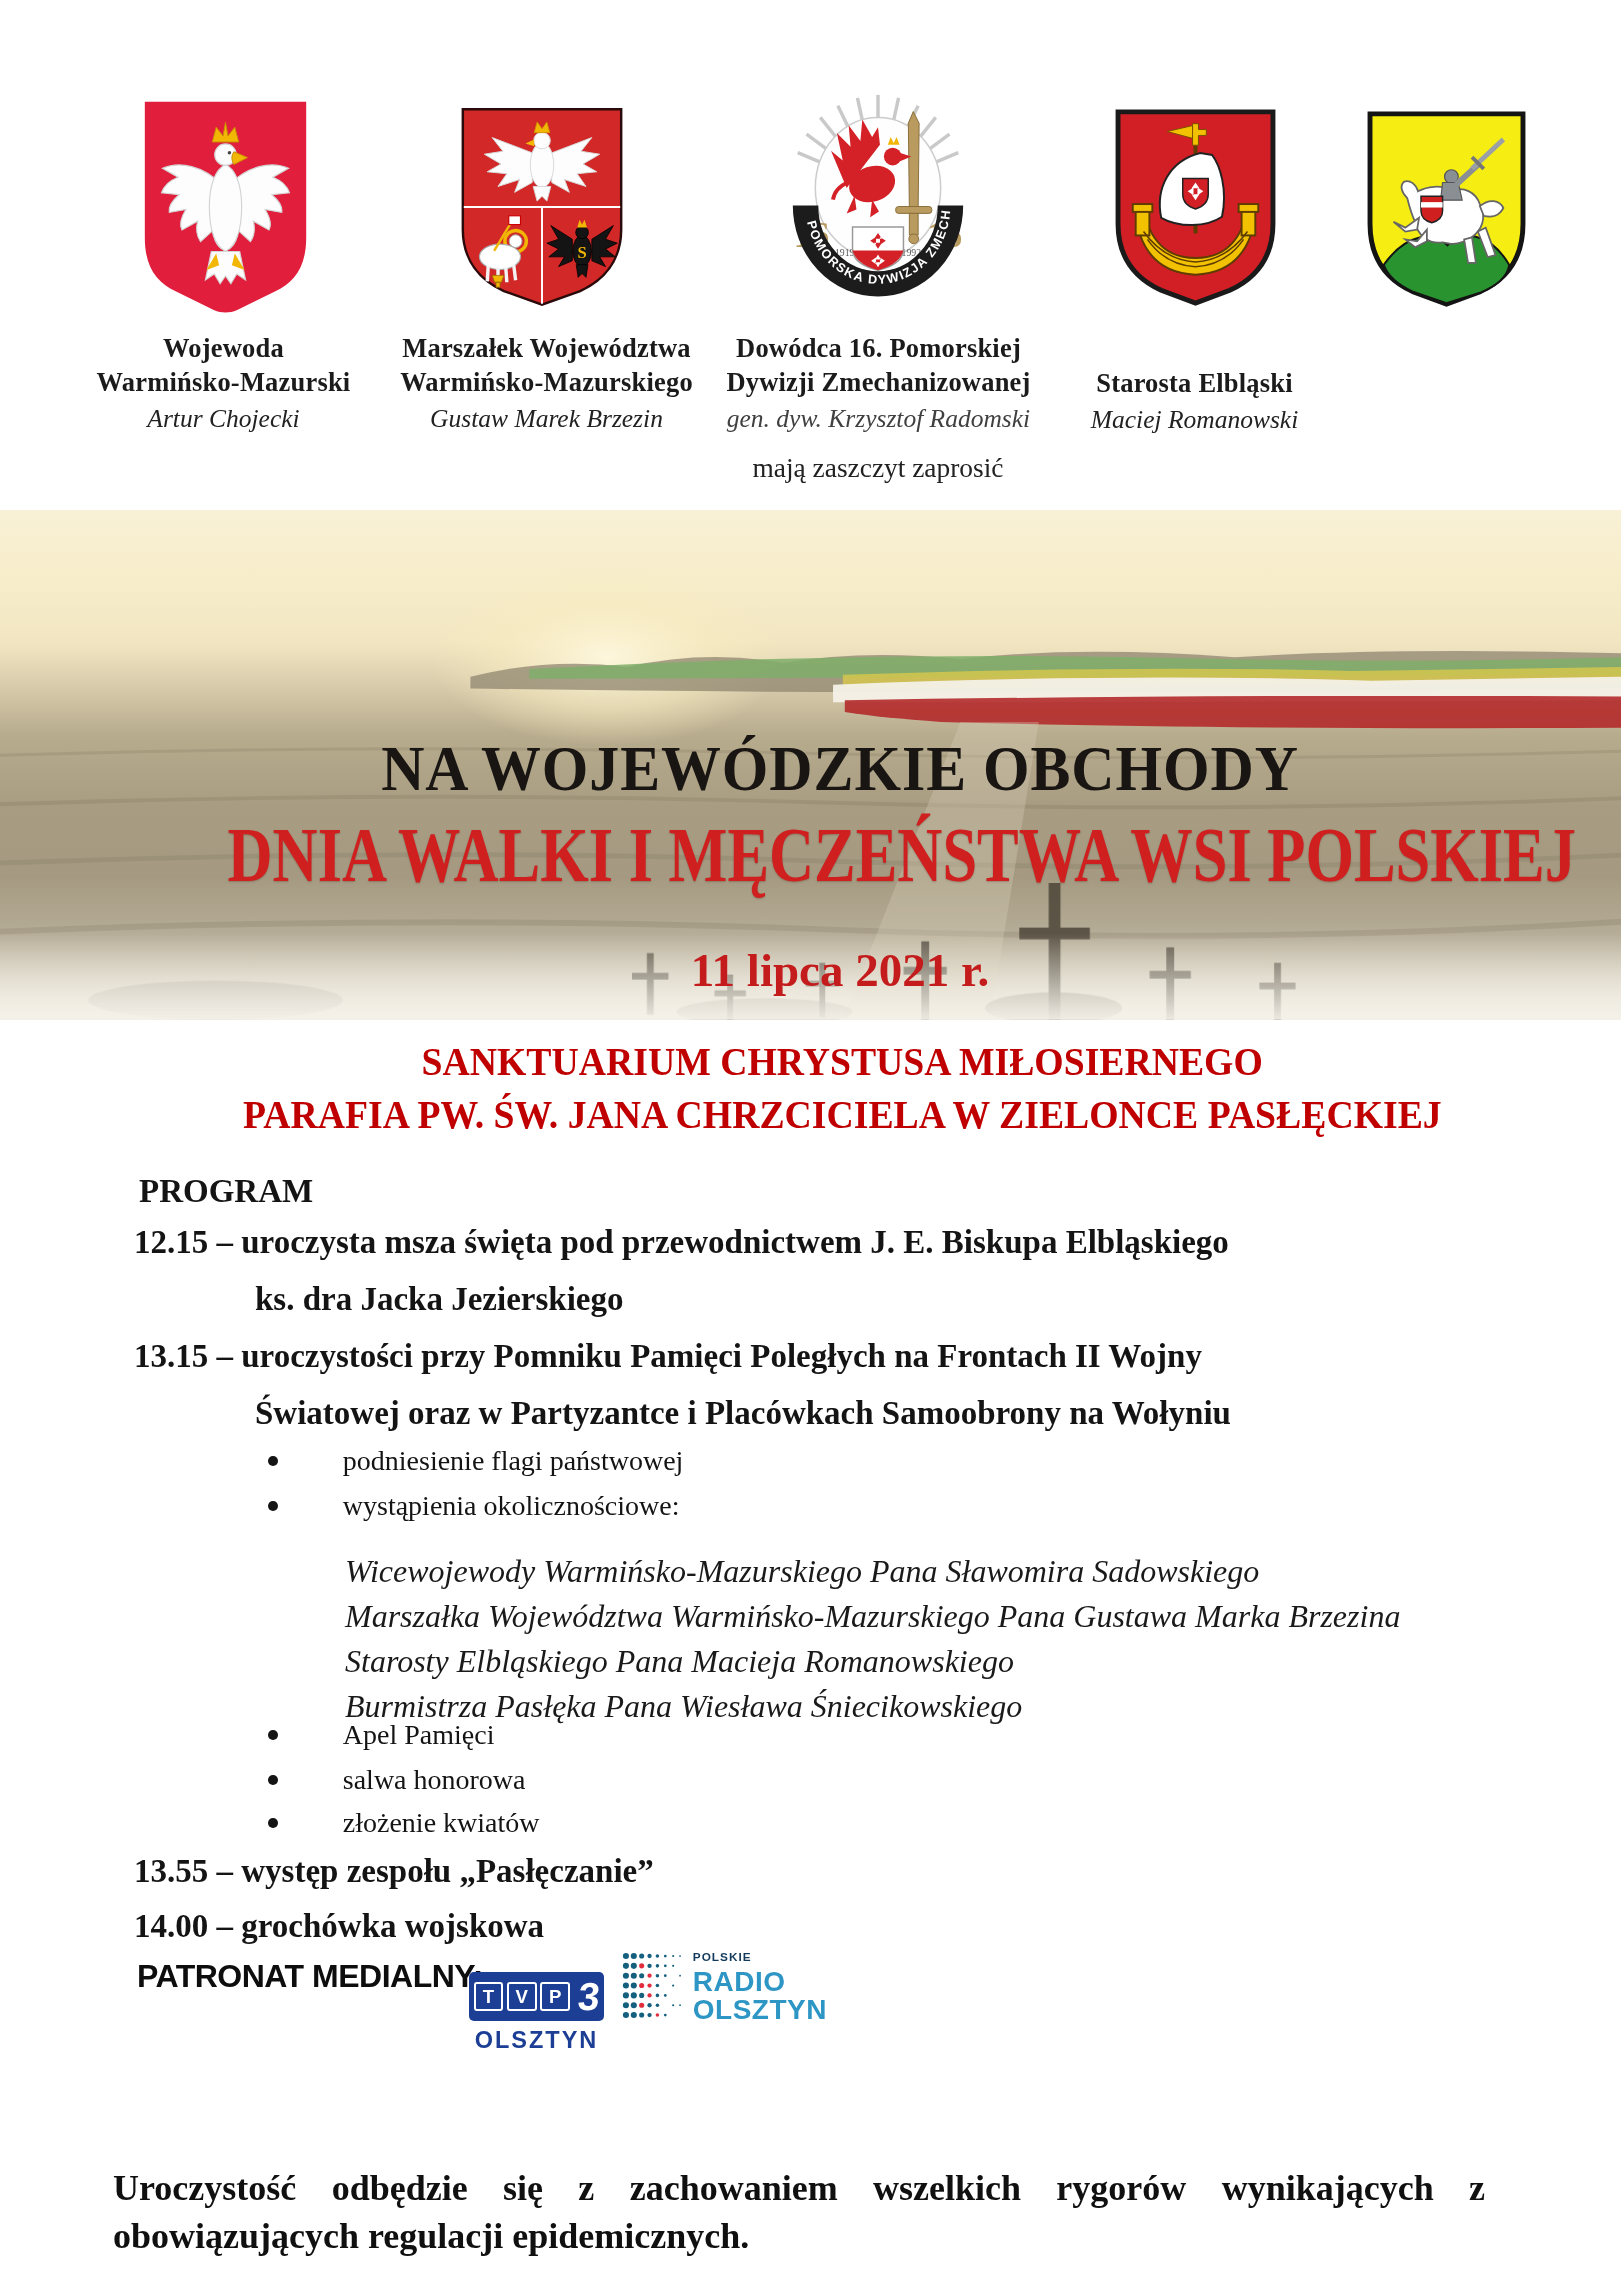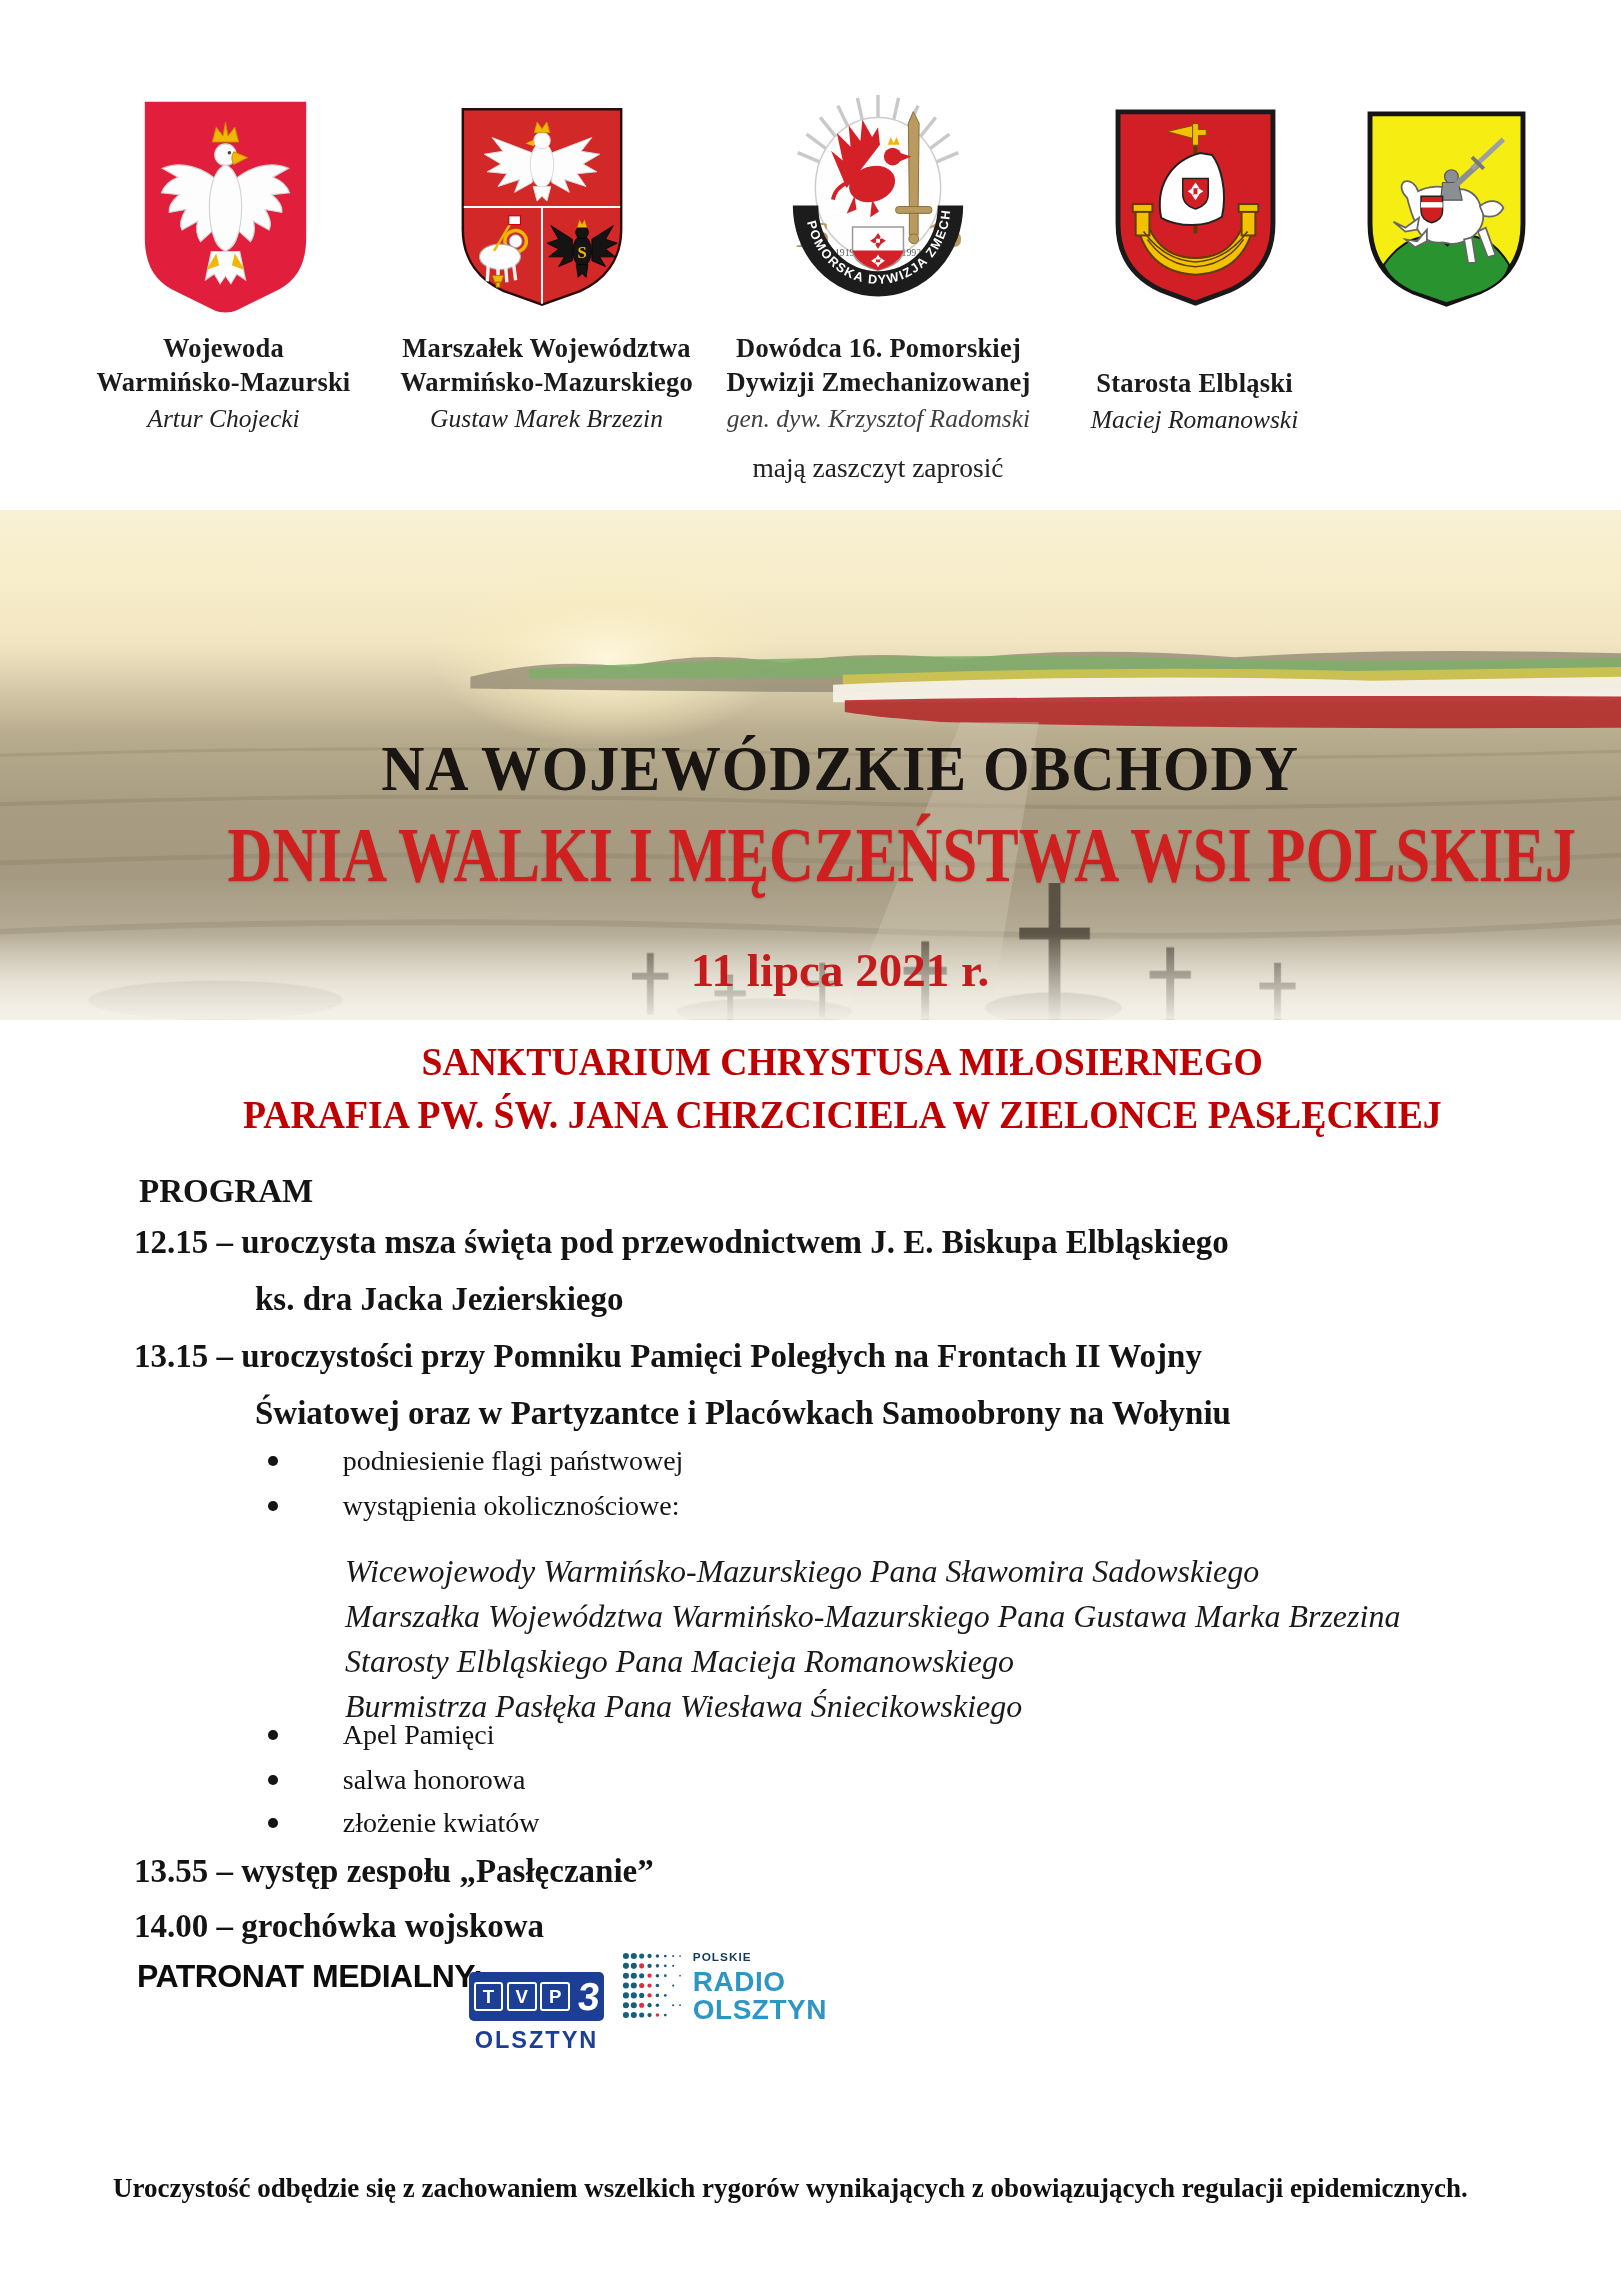--- a/index.html
+++ b/index.html
@@ -49,21 +49,21 @@
   .tvp-letter{width:25.5px;height:25.5px;border:2.5px solid #fff;border-radius:2.9px;color:#fff;font-weight:bold;font-size:18.6px;
     display:flex;align-items:center;justify-content:center;}
   .tvp-three{color:#fff;font-weight:bold;font-size:39px;margin-left:3.9px;transform:skewX(-6deg);}
   .tvp-city{position:absolute;left:469px;top:2027px;width:135px;text-align:center;color:#1c3e94;font-weight:bold;
     font-size:23.5px;letter-spacing:2px;font-family:"Liberation Sans","DejaVu Sans",sans-serif;}
   .radio-logo{position:absolute;left:622px;top:1952px;display:flex;gap:9.8px;font-family:"Liberation Sans","DejaVu Sans",sans-serif;}
   .radio-text{display:flex;flex-direction:column;line-height:1;}
   .radio-small{font-size:11.8px;font-weight:bold;color:#123a5c;letter-spacing:1px;margin-bottom:3.9px;}
   .radio-big{font-size:28px;font-weight:bold;color:#2e96c5;letter-spacing:0.5px;}
   
-  .footer-text{position:absolute;left:113px;top:2164px;width:1372px;font-size:27px;line-height:48px;
+  .footer-text{position:absolute;left:113px;top:2164px;width:1372px;font-size:36px;line-height:48px;
     font-weight:bold;text-align:justify;color:#101010;}
 </style>
 </head>
 <body>
 
 <div class="page">
 
   <div class="emblem" style="left:135px;top:96px;width:181px;height:222px;">
     <svg width="181" height="222" viewBox="0 0 185 227">
       <path d="M10,6 H175 V145 C175 176 162 191 143 200 L104 219 C97 222 88 222 81 219 L42 200 C23 191 10 176 10 145 Z" fill="#e11f3d"></path>

